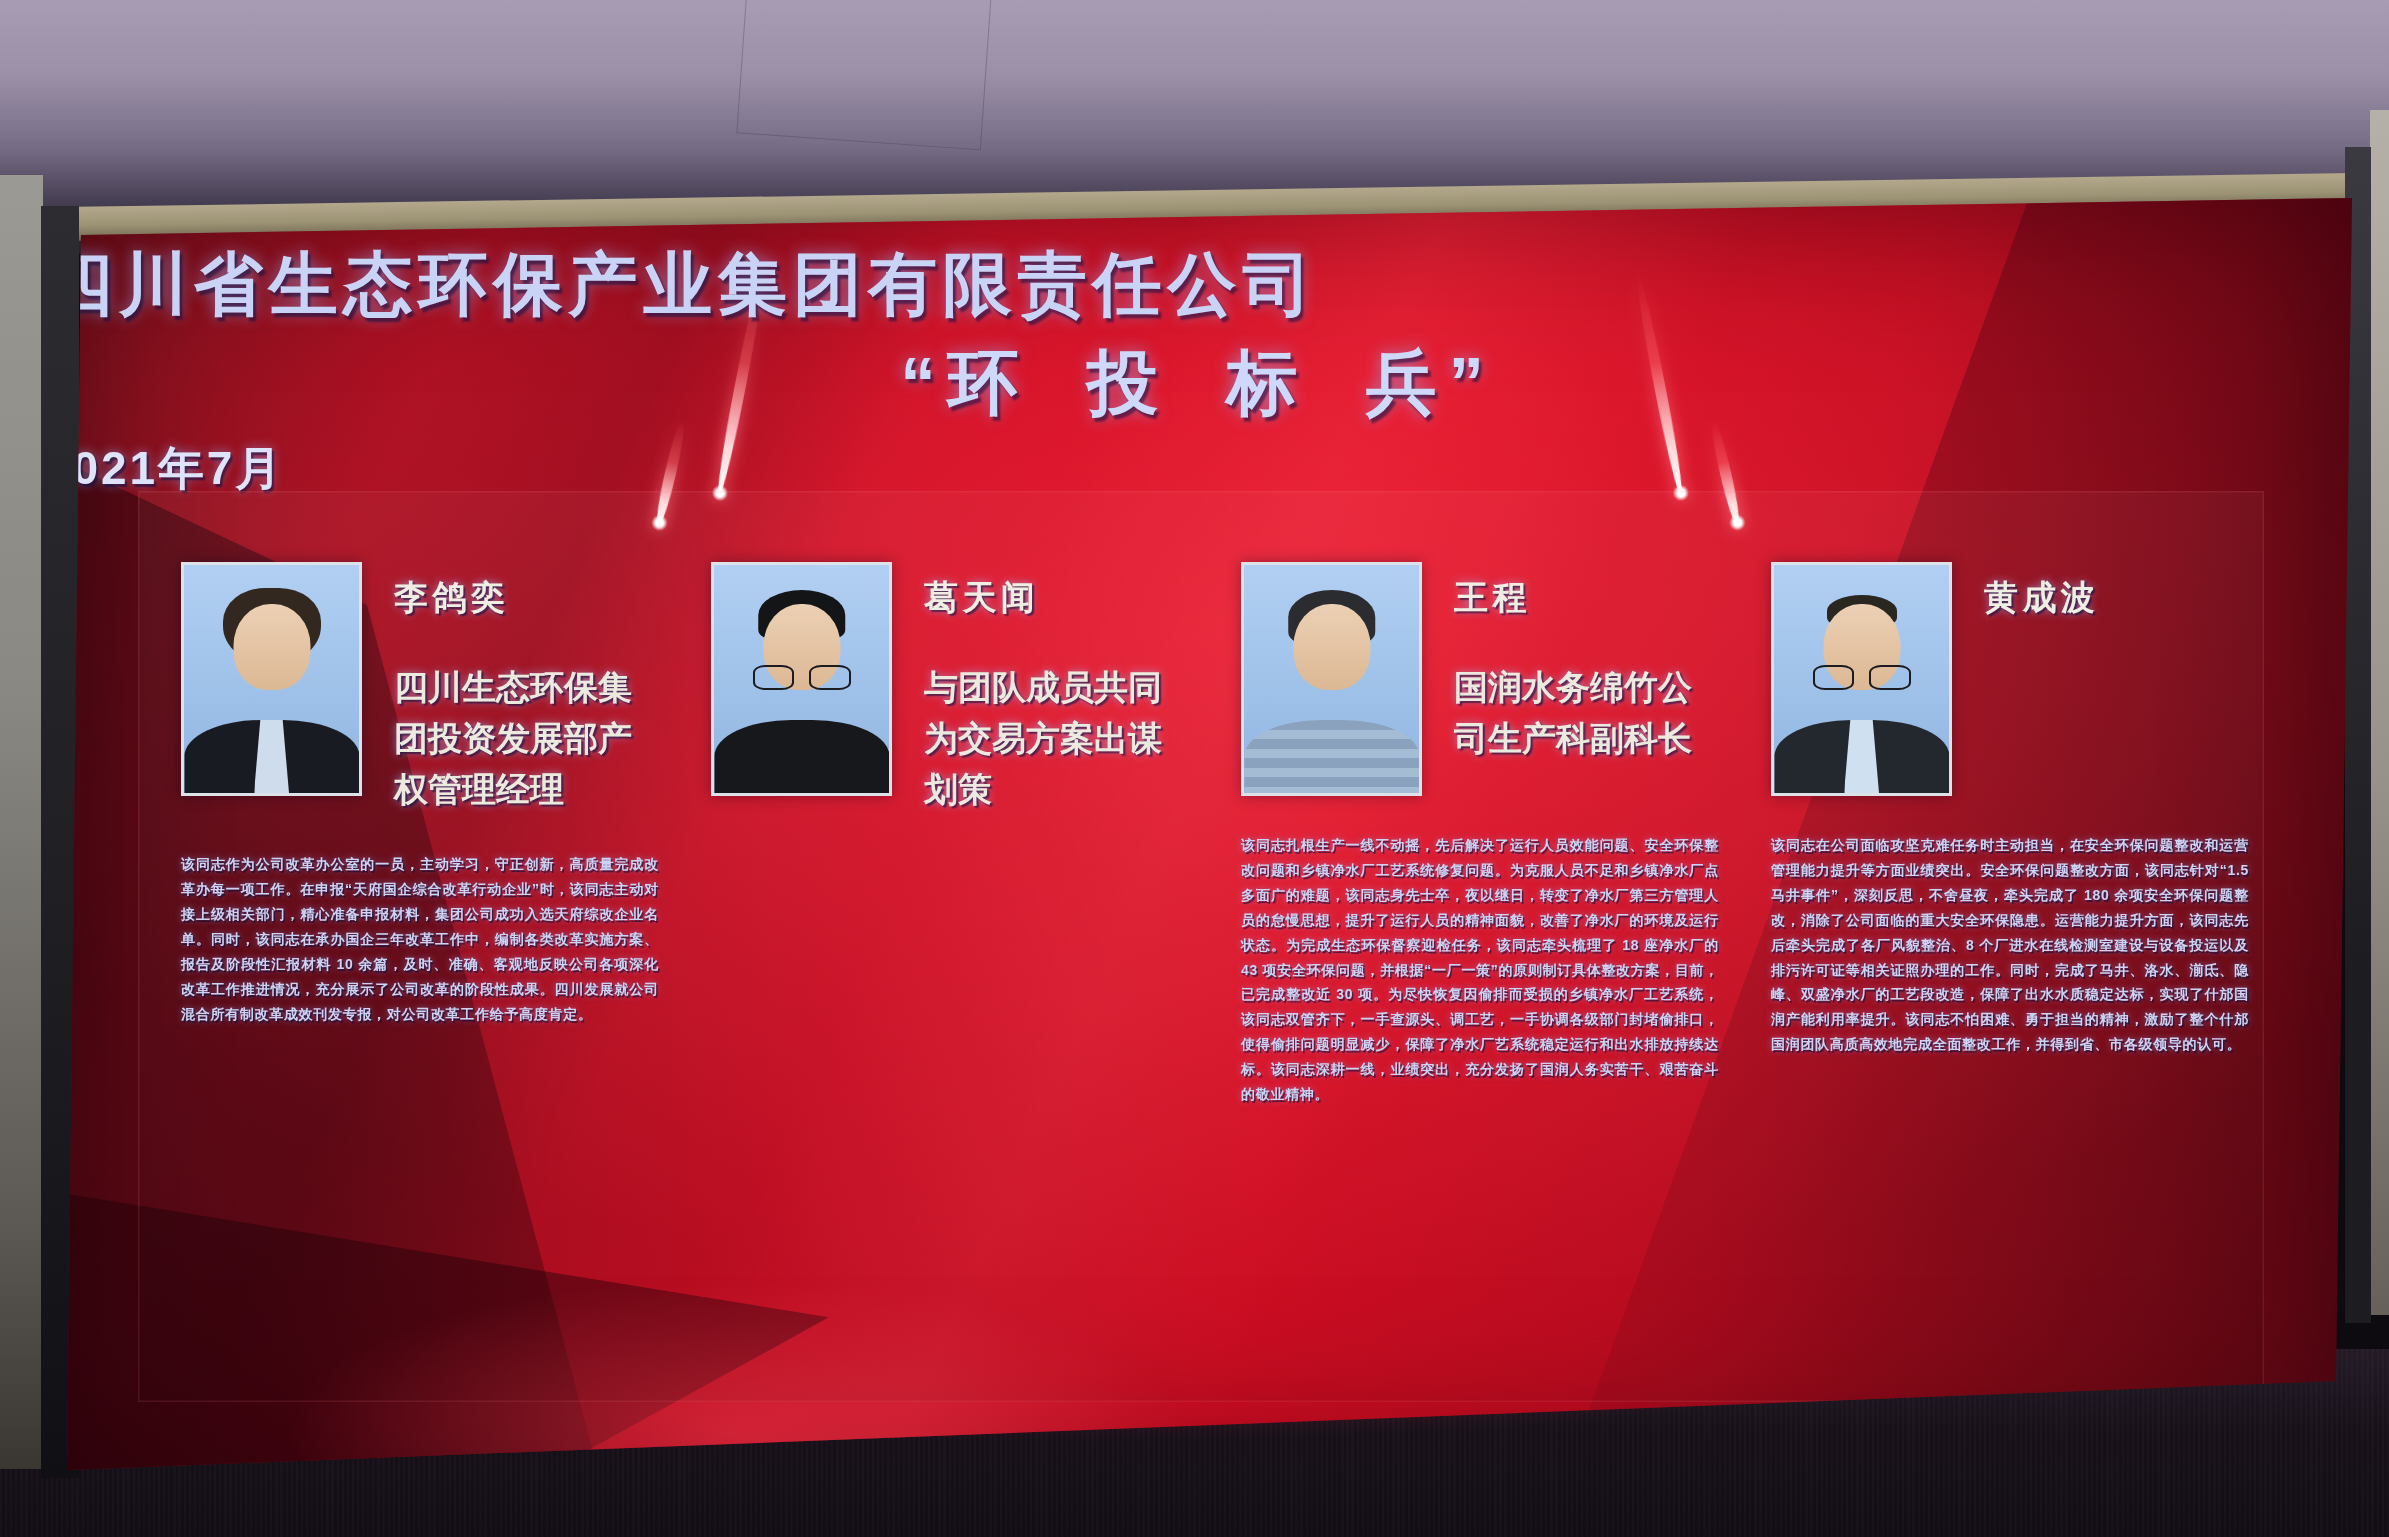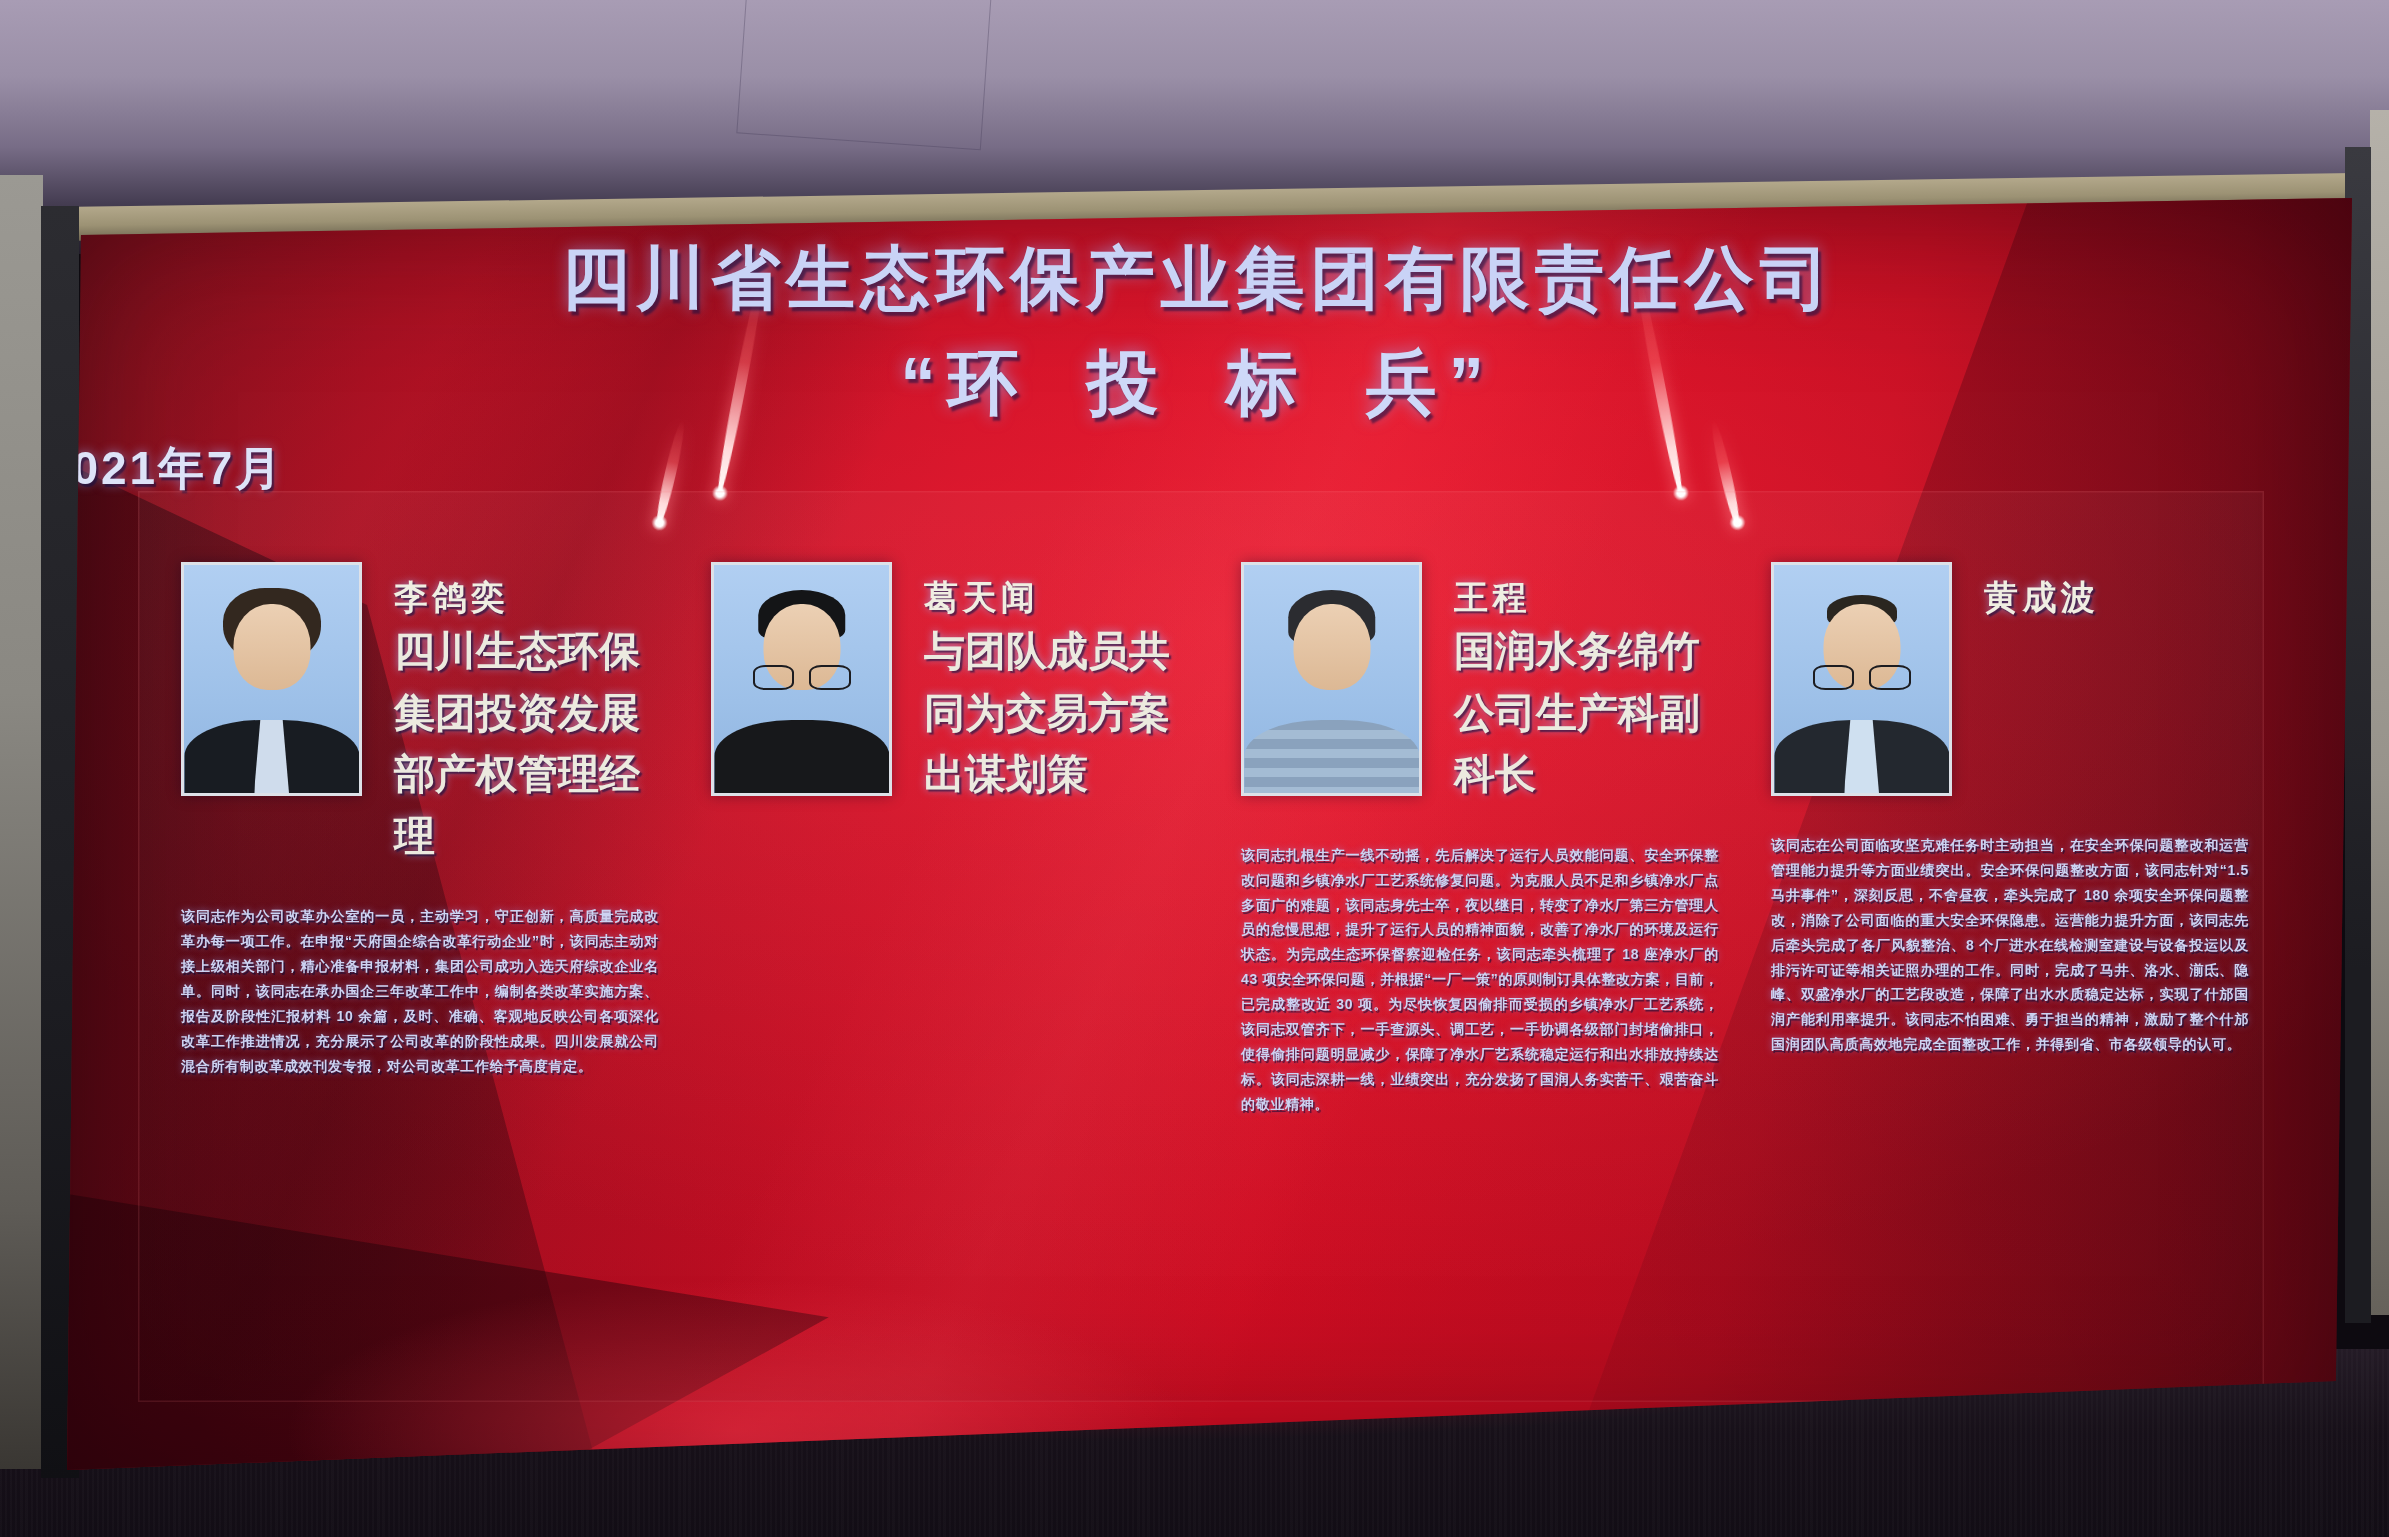--- a/index.html
+++ b/index.html
@@ -51,21 +51,21 @@
     background:linear-gradient(180deg,rgba(255,255,255,0) 0%,rgba(255,110,110,.35) 40%,#ffd9da 78%,#ffffff 100%);
     filter:blur(0.7px) drop-shadow(0 0 7.3px rgba(255,120,130,.85));}
   .streak::after{content:"";position:absolute;left:50%;bottom:-4.4px;transform:translateX(-50%);
     width:16px;height:16px;border-radius:50%;background:radial-gradient(#fff 0 35%,rgba(255,255,255,0) 72%);}
   .streak-l-main{left:691px;top:73px;height:228px;transform:rotate(11deg);}
   .streak-l-small{left:621px;top:220px;height:110px;transform:rotate(13deg);}
   .streak-r-main{left:1610px;top:73px;height:228px;transform:rotate(-11deg);}
   .streak-r-small{left:1676px;top:220px;height:110px;transform:rotate(-13deg);}
 
   
-  .company-title{position:absolute;left:0;top:35px;width:100%;text-align:center;
+  .company-title{position:absolute;left:0;top:41px;width:100%;text-align:left;
     font-size:69px;font-weight:bold;letter-spacing:5.9px;color:#c9d3f6;
     text-shadow:2.9px 3.7px 2.2px rgba(15,10,60,.55),0 0 14.7px rgba(150,180,255,.6);}
   .award-title{position:absolute;left:0;top:138px;width:100%;text-align:center;
     font-size:71px;font-weight:bold;letter-spacing:11.8px;word-spacing:25px;color:#ced8f8;
     text-shadow:2.9px 3.7px 2.2px rgba(15,10,60,.55),0 0 16px rgba(150,180,255,.65);}
   .board-date{position:absolute;left:0;top:240px;width:100%;text-align:left;
     font-size:46px;font-weight:bold;letter-spacing:2.9px;color:#dde3f8;
     text-shadow:2.2px 2.9px 1.5px rgba(15,10,60,.55),0 0 10.3px rgba(150,180,255,.6);}
 
   
@@ -96,21 +96,21 @@
   .v2 .ph-torso{background:#17181b;}
   .v3 .ph-hair{top:11%;width:50%;height:24%;border-radius:50% 50% 24% 24%;background:#2b2c30;}
   .v3 .ph-torso{background:repeating-linear-gradient(180deg,#8aa2bd 0 9.6px,#a4bcd4 9.6px 19px);}
   .v4 .ph-hair{top:13%;width:40%;height:14%;border-radius:50% 50% 30% 30%;background:#2a2620;}
   .v4 .ph-torso{background:#23282f;}
   .v4 .ph-shirt{background:#cfe0f0;}
 
   .p-id{margin-left:32px;padding-top:13.2px;width:265px;}
   .p-name{font-size:34px;font-weight:bold;letter-spacing:4.4px;color:#f0eee2;
     text-shadow:2.2px 2.2px 1.5px rgba(15,10,60,.6),0 0 8.8px rgba(160,185,255,.7);}
-  .p-title{font-size:41px;font-weight:bold;line-height:1.5;color:#eceadf;
+  .p-title{margin-top:41px;font-size:34px;font-weight:bold;line-height:1.5;color:#eceadf;
     text-shadow:2.2px 2.2px 1.5px rgba(15,10,60,.6),0 0 8.8px rgba(160,185,255,.7);}
   .p-desc{margin-top:37px;font-size:14px;font-weight:bold;line-height:1.78;letter-spacing:0.7px;
     text-align:justify;color:#cdd3f2;
     text-shadow:1.5px 1.5px 0.7px rgba(10,8,50,.6),0 0 7.3px rgba(140,165,255,.55);}
 </style>
 </head>
 <body>
 
 <div class="scene">
 

